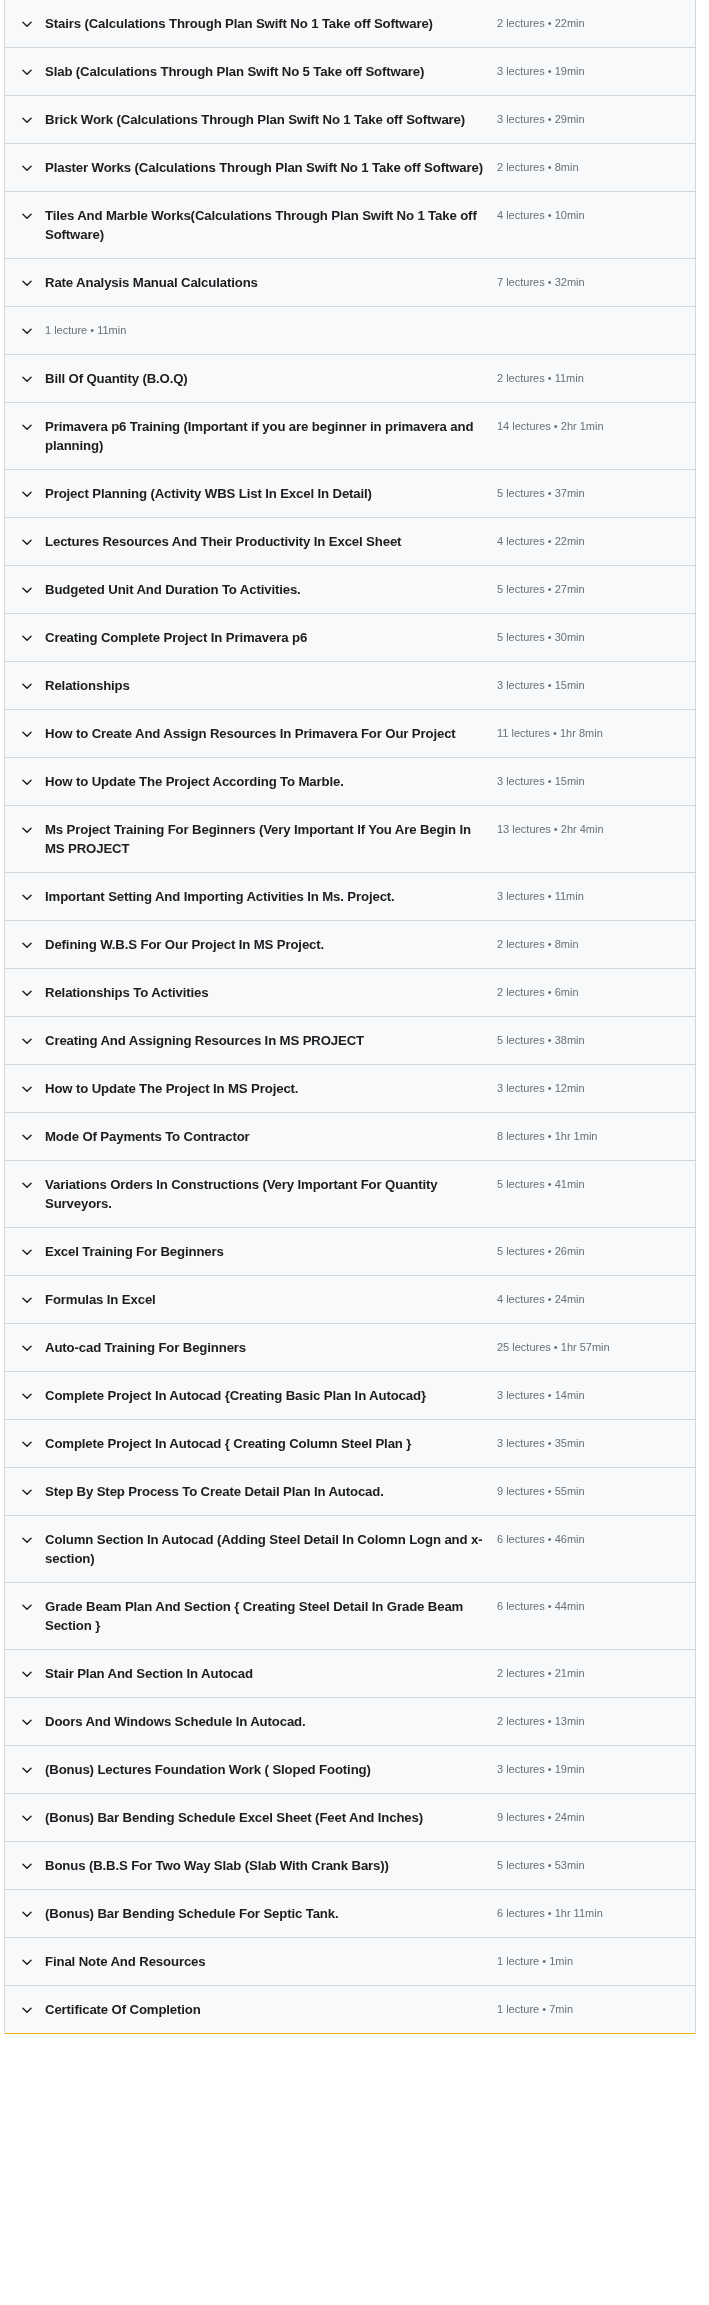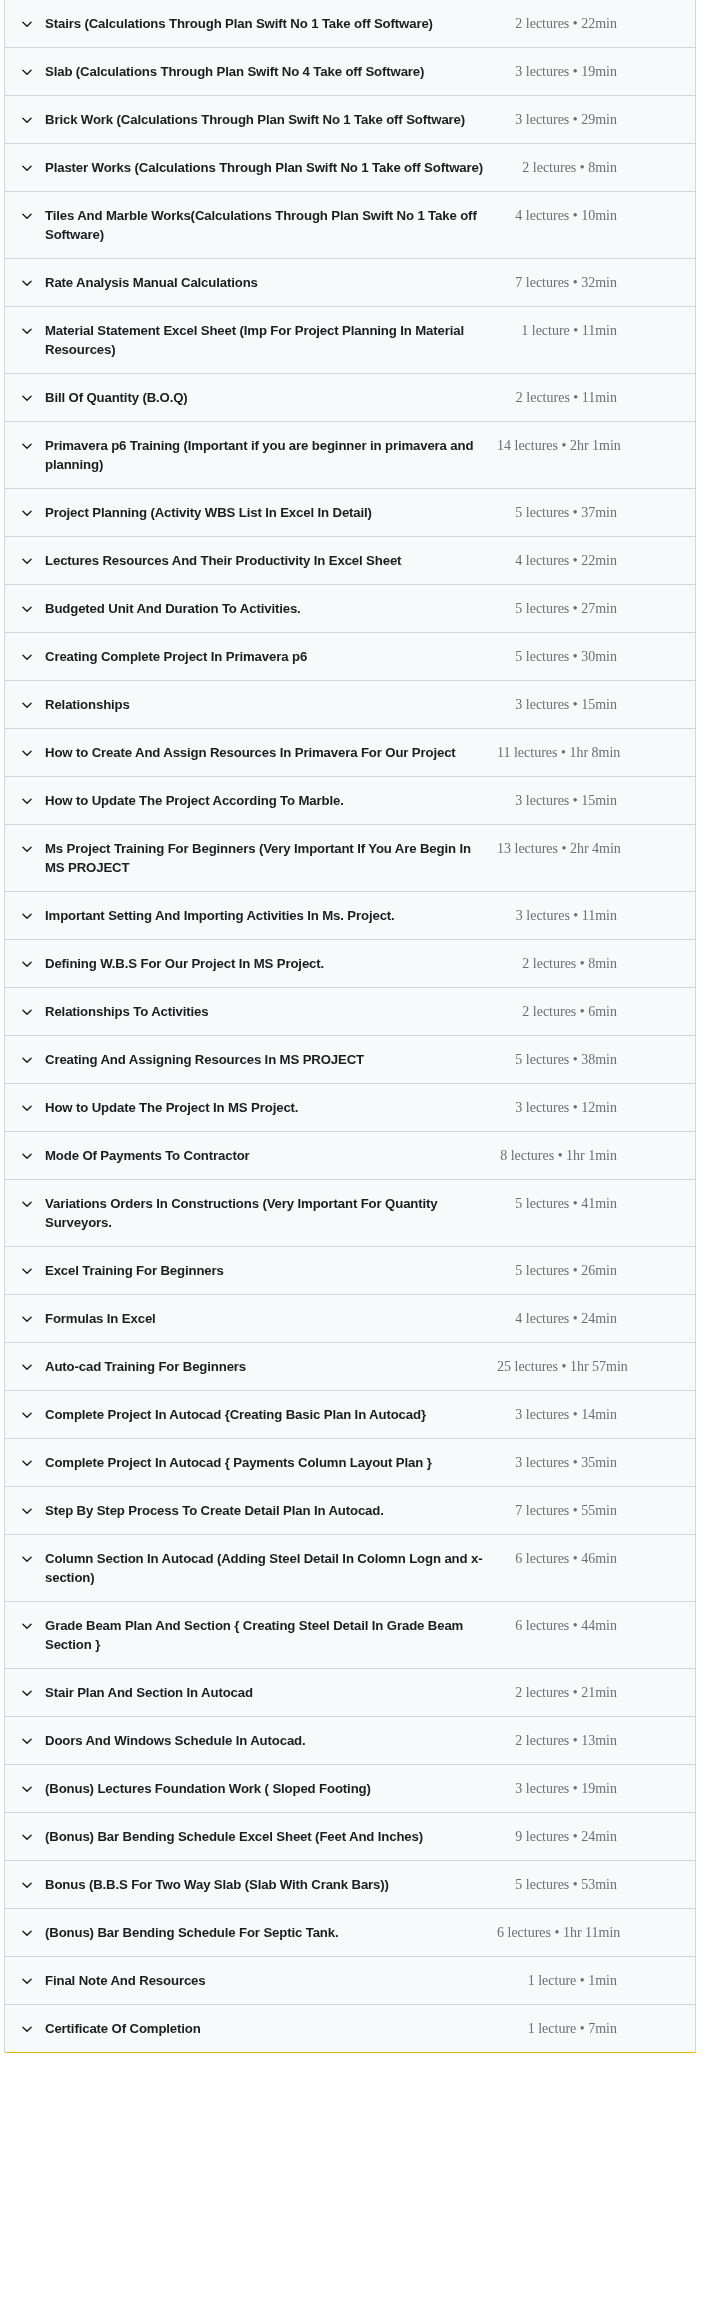--- a/index.html
+++ b/index.html
@@ -60,28 +60,26 @@
     line-height: 19px;
     font-weight: 700;
     color: #1c1d1f;
     letter-spacing: -0.01em;
     padding-right: 14px;
     max-width: 452px;
   }
 
   .section-meta {
     flex: 0 0 auto;
-    font-size: 14px;
+    font-size: 11px;
     line-height: 19px;
     color: #6a6f73;
-    text-align: right;
     white-space: nowrap;
     padding-top: 0px;
     min-width: 120px;
-    font-family: Liberation Serif, serif;
   }
 </style>
 </head>
 <body>
 
 <div id="curriculum">
   <div class="accordion" id="accordion-root">
       <div class="section-row">
         <span class="chevron">
           <svg width="14" height="14" viewBox="0 0 24 24" fill="none" aria-hidden="true">
@@ -90,21 +88,21 @@
         </span>
         <span class="section-title">Stairs (Calculations Through Plan Swift No 1 Take off Software)</span>
         <span class="section-meta">2 lectures • 22min</span>
       </div>
       <div class="section-row">
         <span class="chevron">
           <svg width="14" height="14" viewBox="0 0 24 24" fill="none" aria-hidden="true">
             <path d="M5 9l7 7 7-7" stroke="#1c1d1f" stroke-width="2.4" stroke-linecap="round" stroke-linejoin="round"></path>
           </svg>
         </span>
-        <span class="section-title">Slab (Calculations Through Plan Swift No 4 Take off Software)</span>
+        <span class="section-title">Slab (Calculations Through Plan Swift No 5 Take off Software)</span>
         <span class="section-meta">3 lectures • 19min</span>
       </div>
       <div class="section-row">
         <span class="chevron">
           <svg width="14" height="14" viewBox="0 0 24 24" fill="none" aria-hidden="true">
             <path d="M5 9l7 7 7-7" stroke="#1c1d1f" stroke-width="2.4" stroke-linecap="round" stroke-linejoin="round"></path>
           </svg>
         </span>
         <span class="section-title">Brick Work (Calculations Through Plan Swift No 1 Take off Software)</span>
         <span class="section-meta">3 lectures • 29min</span>
@@ -135,21 +133,20 @@
         </span>
         <span class="section-title">Rate Analysis Manual Calculations</span>
         <span class="section-meta">7 lectures • 32min</span>
       </div>
       <div class="section-row">
         <span class="chevron">
           <svg width="14" height="14" viewBox="0 0 24 24" fill="none" aria-hidden="true">
             <path d="M5 9l7 7 7-7" stroke="#1c1d1f" stroke-width="2.4" stroke-linecap="round" stroke-linejoin="round"></path>
           </svg>
         </span>
-        <span class="section-title">Material Statement Excel Sheet (Imp For Project Planning In Material Resources)</span>
         <span class="section-meta">1 lecture • 11min</span>
       </div>
       <div class="section-row">
         <span class="chevron">
           <svg width="14" height="14" viewBox="0 0 24 24" fill="none" aria-hidden="true">
             <path d="M5 9l7 7 7-7" stroke="#1c1d1f" stroke-width="2.4" stroke-linecap="round" stroke-linejoin="round"></path>
           </svg>
         </span>
         <span class="section-title">Bill Of Quantity (B.O.Q)</span>
         <span class="section-meta">2 lectures • 11min</span>
@@ -333,31 +330,31 @@
         </span>
         <span class="section-title">Complete Project In Autocad {Creating Basic Plan In Autocad}</span>
         <span class="section-meta">3 lectures • 14min</span>
       </div>
       <div class="section-row">
         <span class="chevron">
           <svg width="14" height="14" viewBox="0 0 24 24" fill="none" aria-hidden="true">
             <path d="M5 9l7 7 7-7" stroke="#1c1d1f" stroke-width="2.4" stroke-linecap="round" stroke-linejoin="round"></path>
           </svg>
         </span>
-        <span class="section-title">Complete Project In Autocad { Payments Column Layout Plan }</span>
+        <span class="section-title">Complete Project In Autocad { Creating Column Steel Plan }</span>
         <span class="section-meta">3 lectures • 35min</span>
       </div>
       <div class="section-row">
         <span class="chevron">
           <svg width="14" height="14" viewBox="0 0 24 24" fill="none" aria-hidden="true">
             <path d="M5 9l7 7 7-7" stroke="#1c1d1f" stroke-width="2.4" stroke-linecap="round" stroke-linejoin="round"></path>
           </svg>
         </span>
         <span class="section-title">Step By Step Process To Create Detail Plan In Autocad.</span>
-        <span class="section-meta">7 lectures • 55min</span>
+        <span class="section-meta">9 lectures • 55min</span>
       </div>
       <div class="section-row">
         <span class="chevron">
           <svg width="14" height="14" viewBox="0 0 24 24" fill="none" aria-hidden="true">
             <path d="M5 9l7 7 7-7" stroke="#1c1d1f" stroke-width="2.4" stroke-linecap="round" stroke-linejoin="round"></path>
           </svg>
         </span>
         <span class="section-title">Column Section In Autocad (Adding Steel Detail In Colomn Logn and x-section)</span>
         <span class="section-meta">6 lectures • 46min</span>
       </div>

